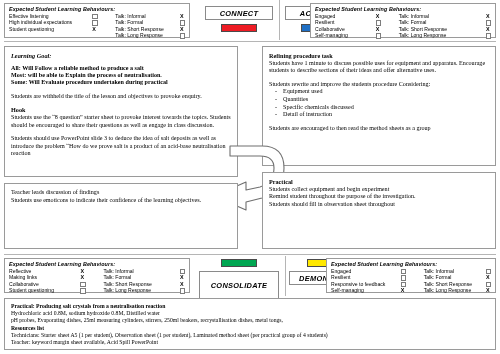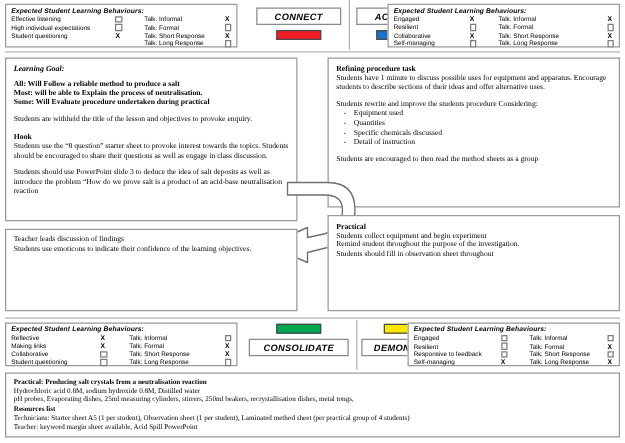--- a/index.html
+++ b/index.html
@@ -218,21 +218,21 @@
             <td class="mark"><span class="chk"></span></td>
             <td class="gap"></td>
             <td>Talk: Long Response</td>
             <td class="mark"><span class="chk"></span></td>
           </tr>
         </tbody>
       </table>
   </div>
 
   <div class="swatch" style="left:221px;top:259px;width:36px;height:8px;background:#00a651;"></div>
-  <div class="pbtn" style="left:199px;top:271px;width:80px;height:14px;">
+  <div class="pbtn" style="left:199px;top:271px;width:80px;height:28px;">
     <span>CONSOLIDATE</span>
   </div>
 
   <div class="vrule" style="left:285px;top:256px;height:40px;"></div>
 
   <div class="swatch" style="left:307px;top:259px;width:36px;height:8px;background:#ffe800;"></div>
   <div class="pbtn" style="left:289px;top:271px;width:80px;height:14px;">
     <span>DEMONSTRATE</span>
   </div>
 

